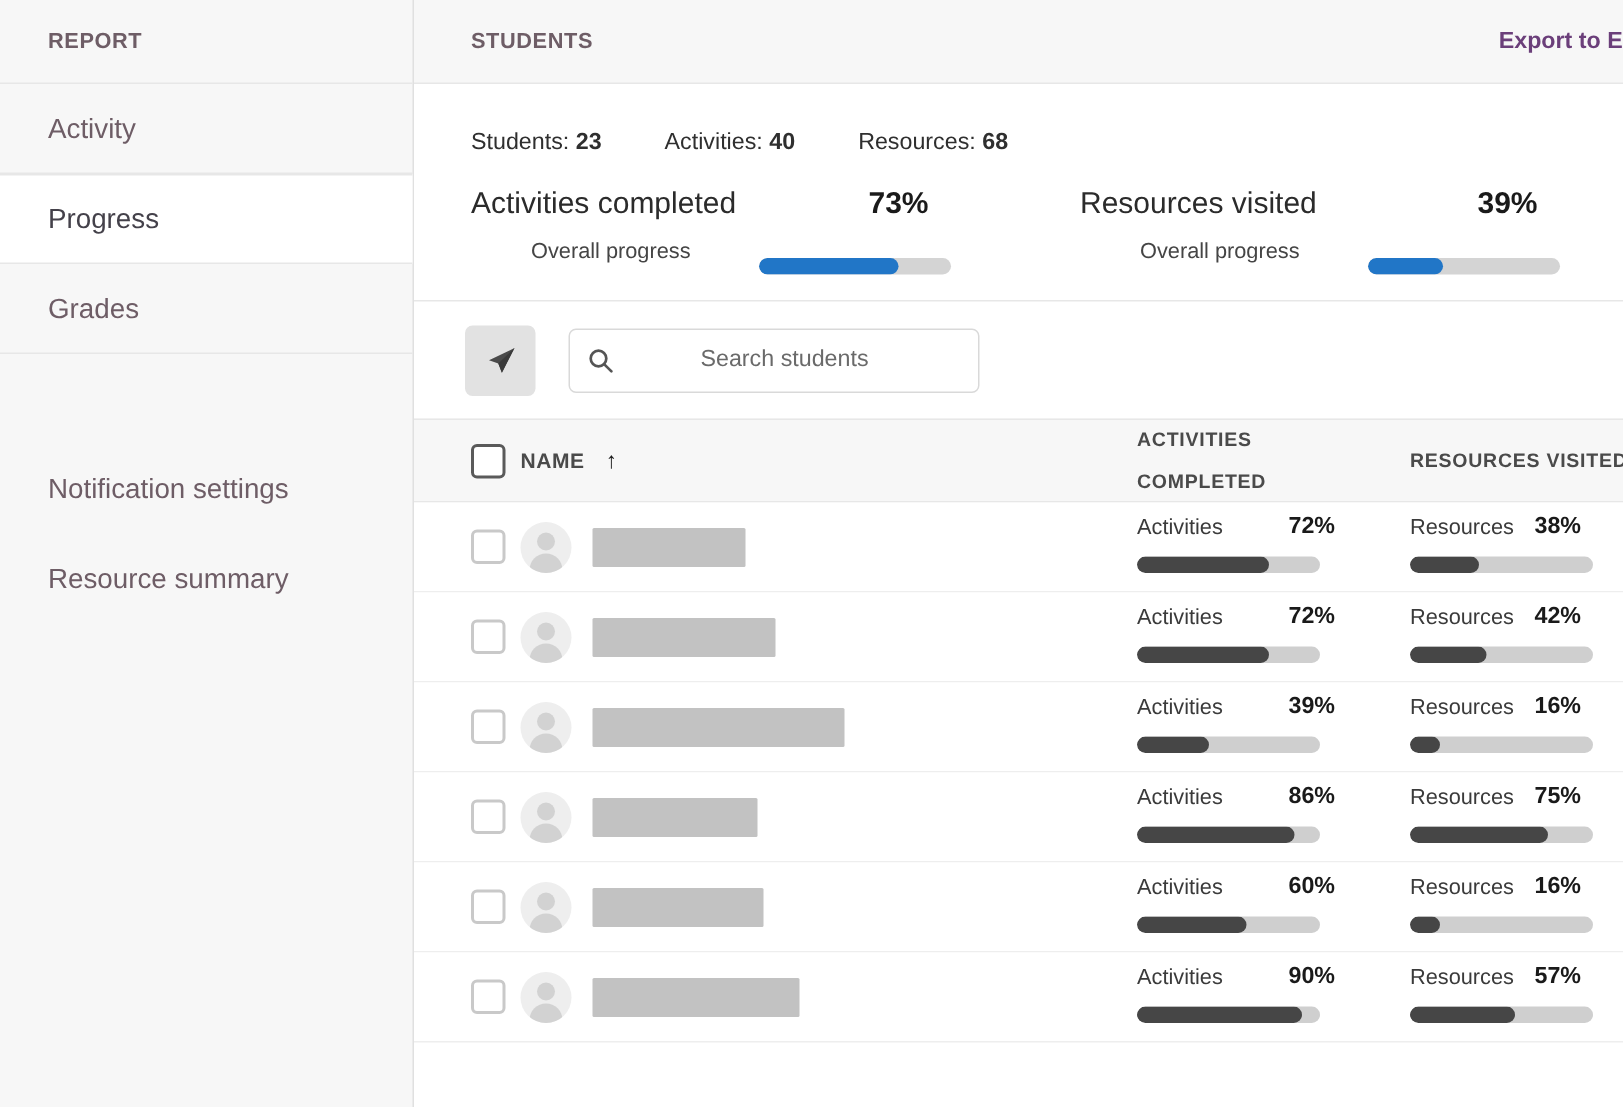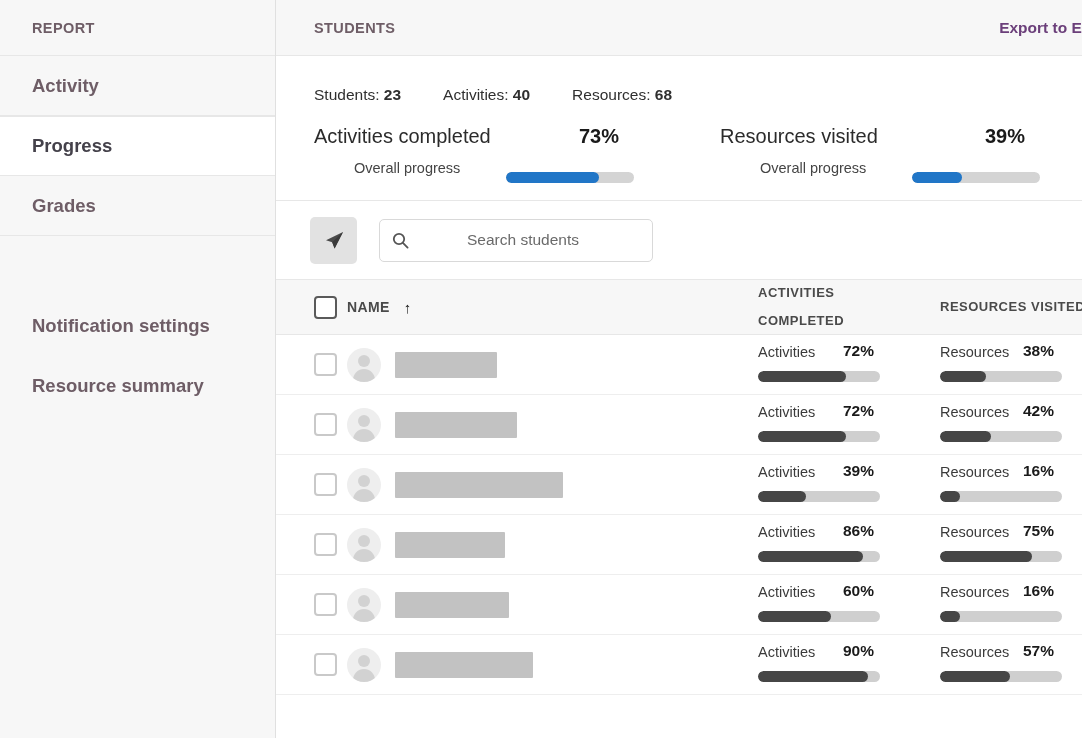--- a/index.html
+++ b/index.html
@@ -21,21 +21,21 @@
   .sb-title {
     height: 56px; display: flex; align-items: center;
     padding-left: 32px;
     font-size: 14.5px; font-weight: bold; letter-spacing: 0.4px;
     color: #6e5d66;
     border-bottom: 1px solid #e7e7e7;
   }
   .sb-item {
     height: 60px; display: flex; align-items: center;
     padding-left: 32px;
-    font-size: 18.5px; font-weight: bold;
+    font-size: 18.5px; font-weight: normal;
     color: #6e5d66;
     border-bottom: 1px solid #e7e7e7;
     cursor: pointer;
   }
   .sb-item.active {
     background: #ffffff;
     color: #44414a;
     border-top: 1px solid #e7e7e7;
   }
   .sb-gap { height: 60px; }
@@ -175,21 +175,21 @@
     background: #d2d2d2; position: absolute; bottom: 0; left: 6px;
   }
   .avatar { position: relative; }
   .redact { height: 26px; background: #c2c2c2; border-radius: 1px; }
 
   .metric { position: relative; height: 46px; padding-top: 2px; }
   .m-top { display: flex; align-items: baseline; }
   .m-label { font-size: 14.5px; color: #3b3b3b; }
   .m-pct {
     font-size: 15.5px; font-weight: bold; color: #1a1a1a;
-    position: absolute; left: 85px; top: 0;
+    position: absolute; left: 101px; top: 0;
   }
   .m-bar {
     margin-top: 11px; width: 122px; height: 11px;
     background: #cfcfcf; border-radius: 6px; overflow: hidden;
   }
   .m-bar > i { display: block; height: 100%; background: #464646; border-radius: 6px; }
   .c-res .m-pct { left: 83px; }
 </style>
 </head>
 <body>

